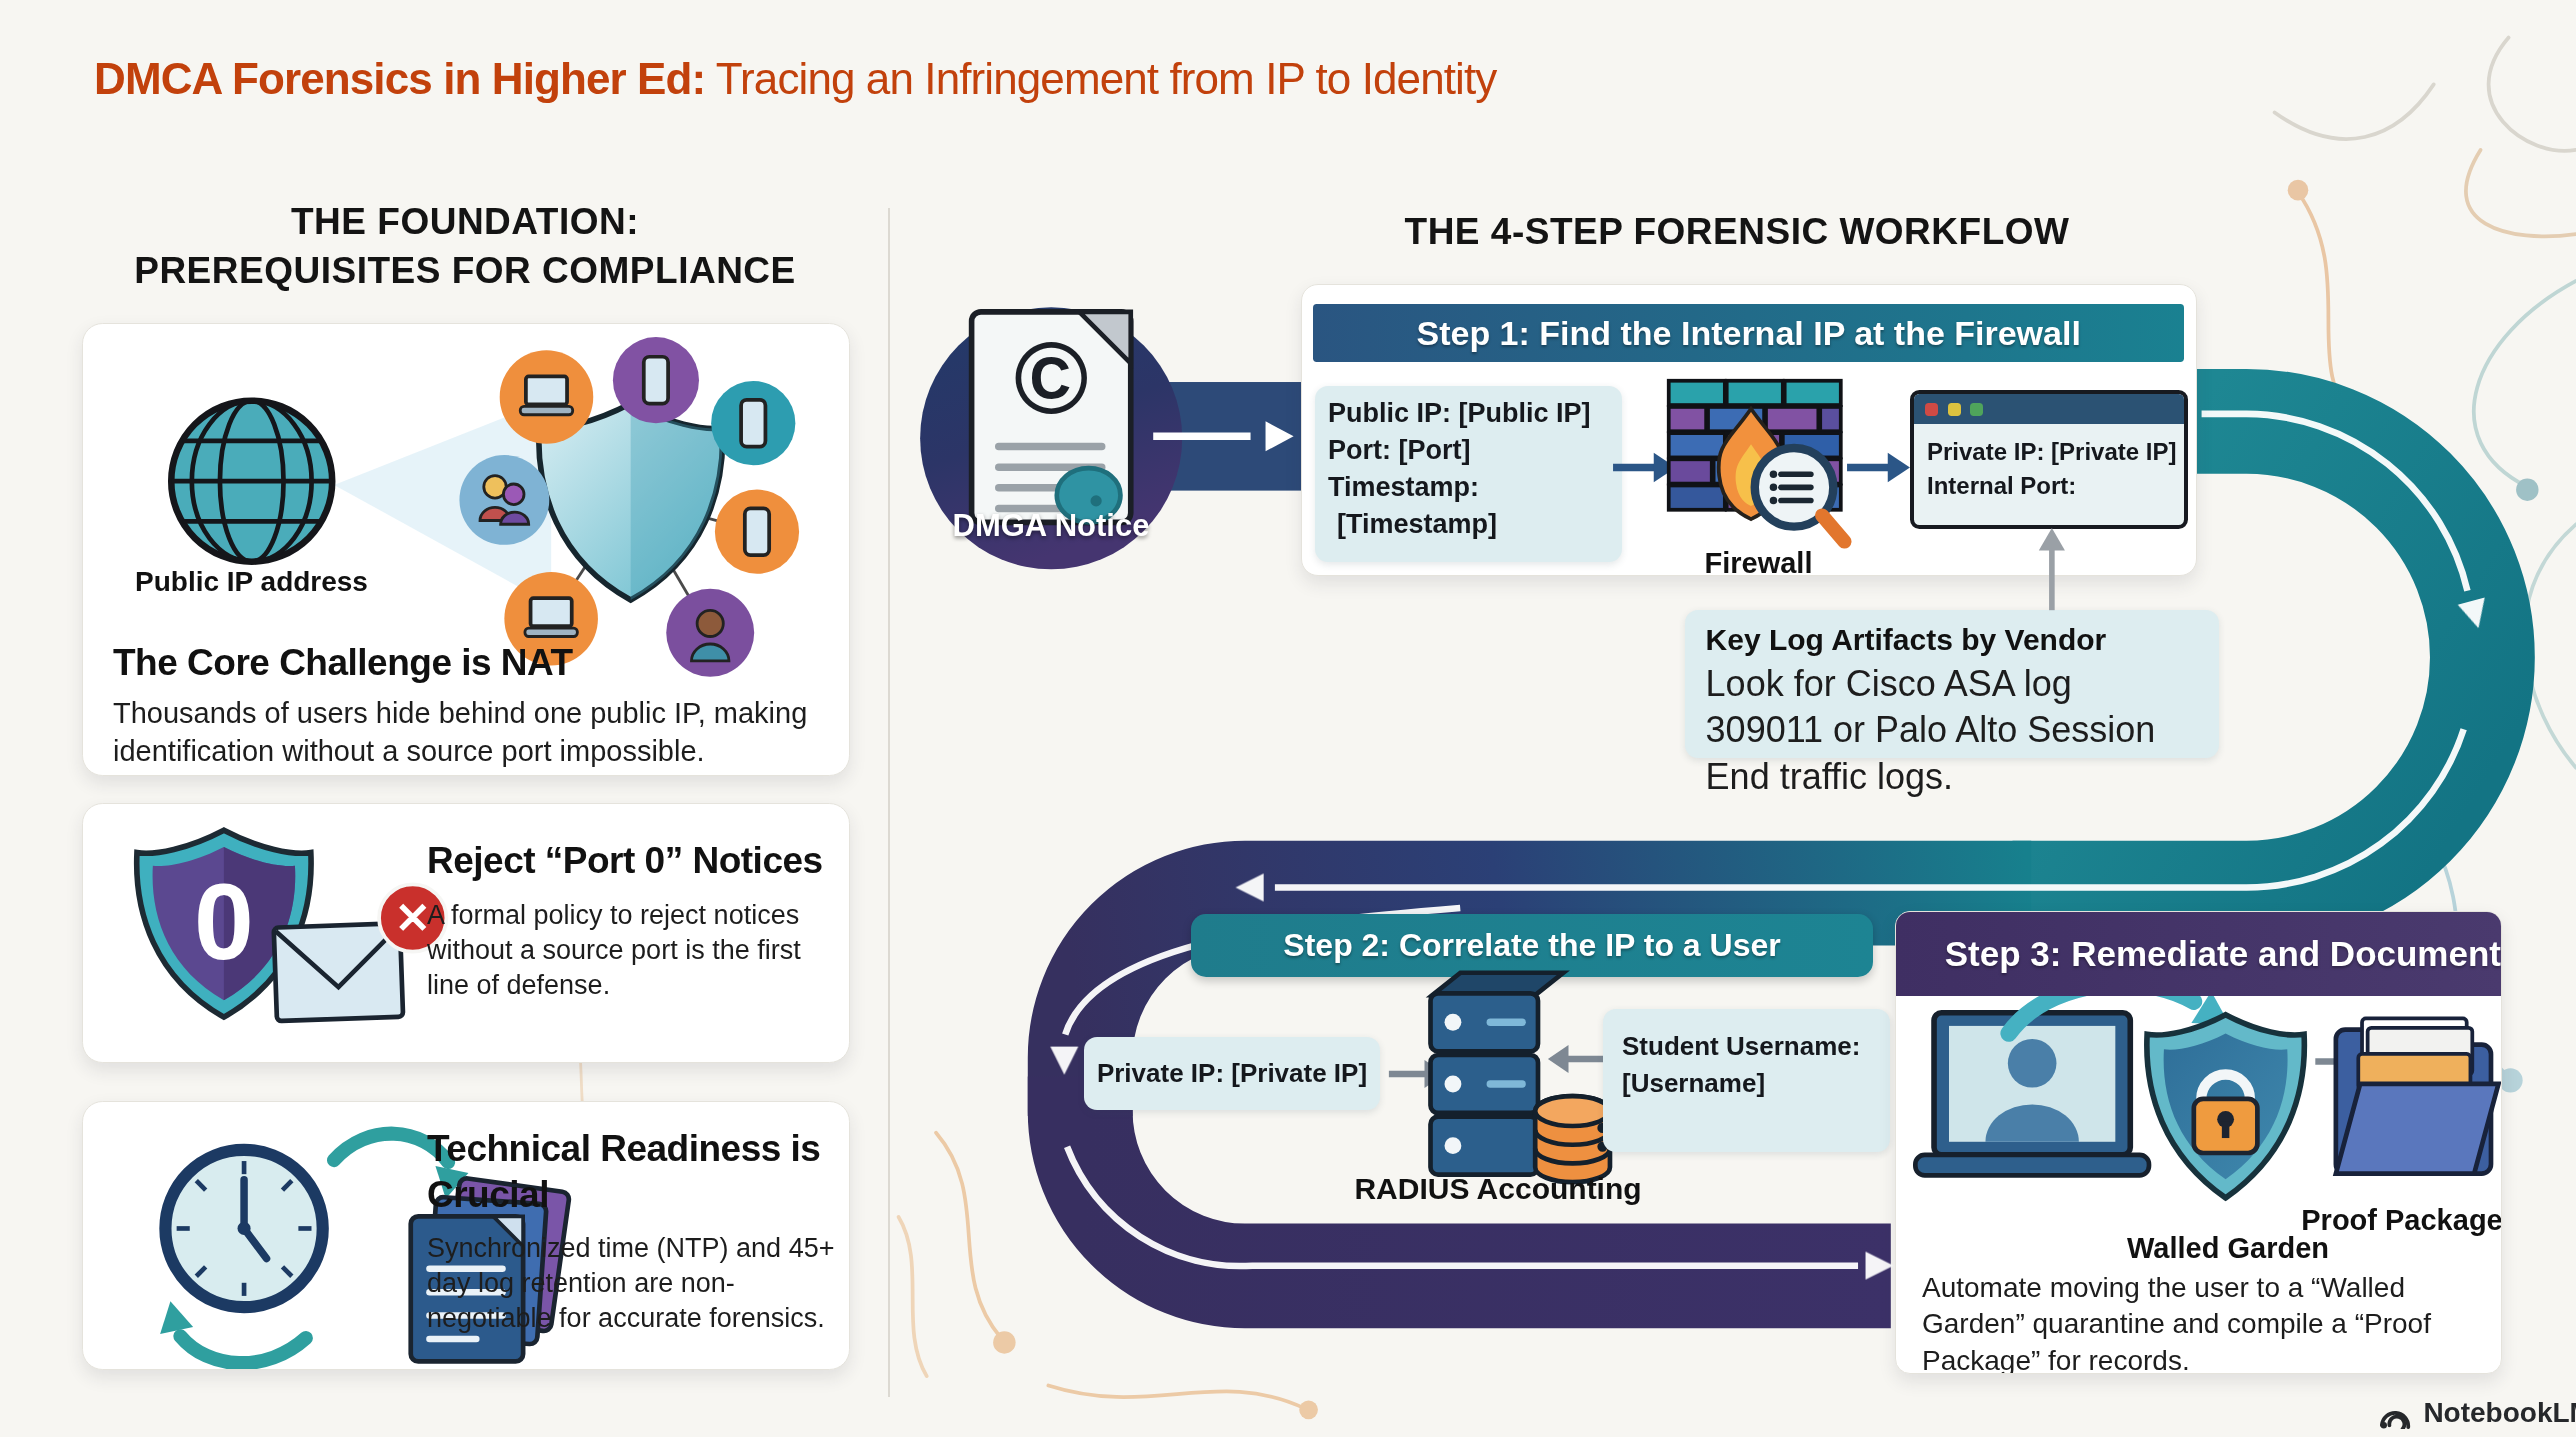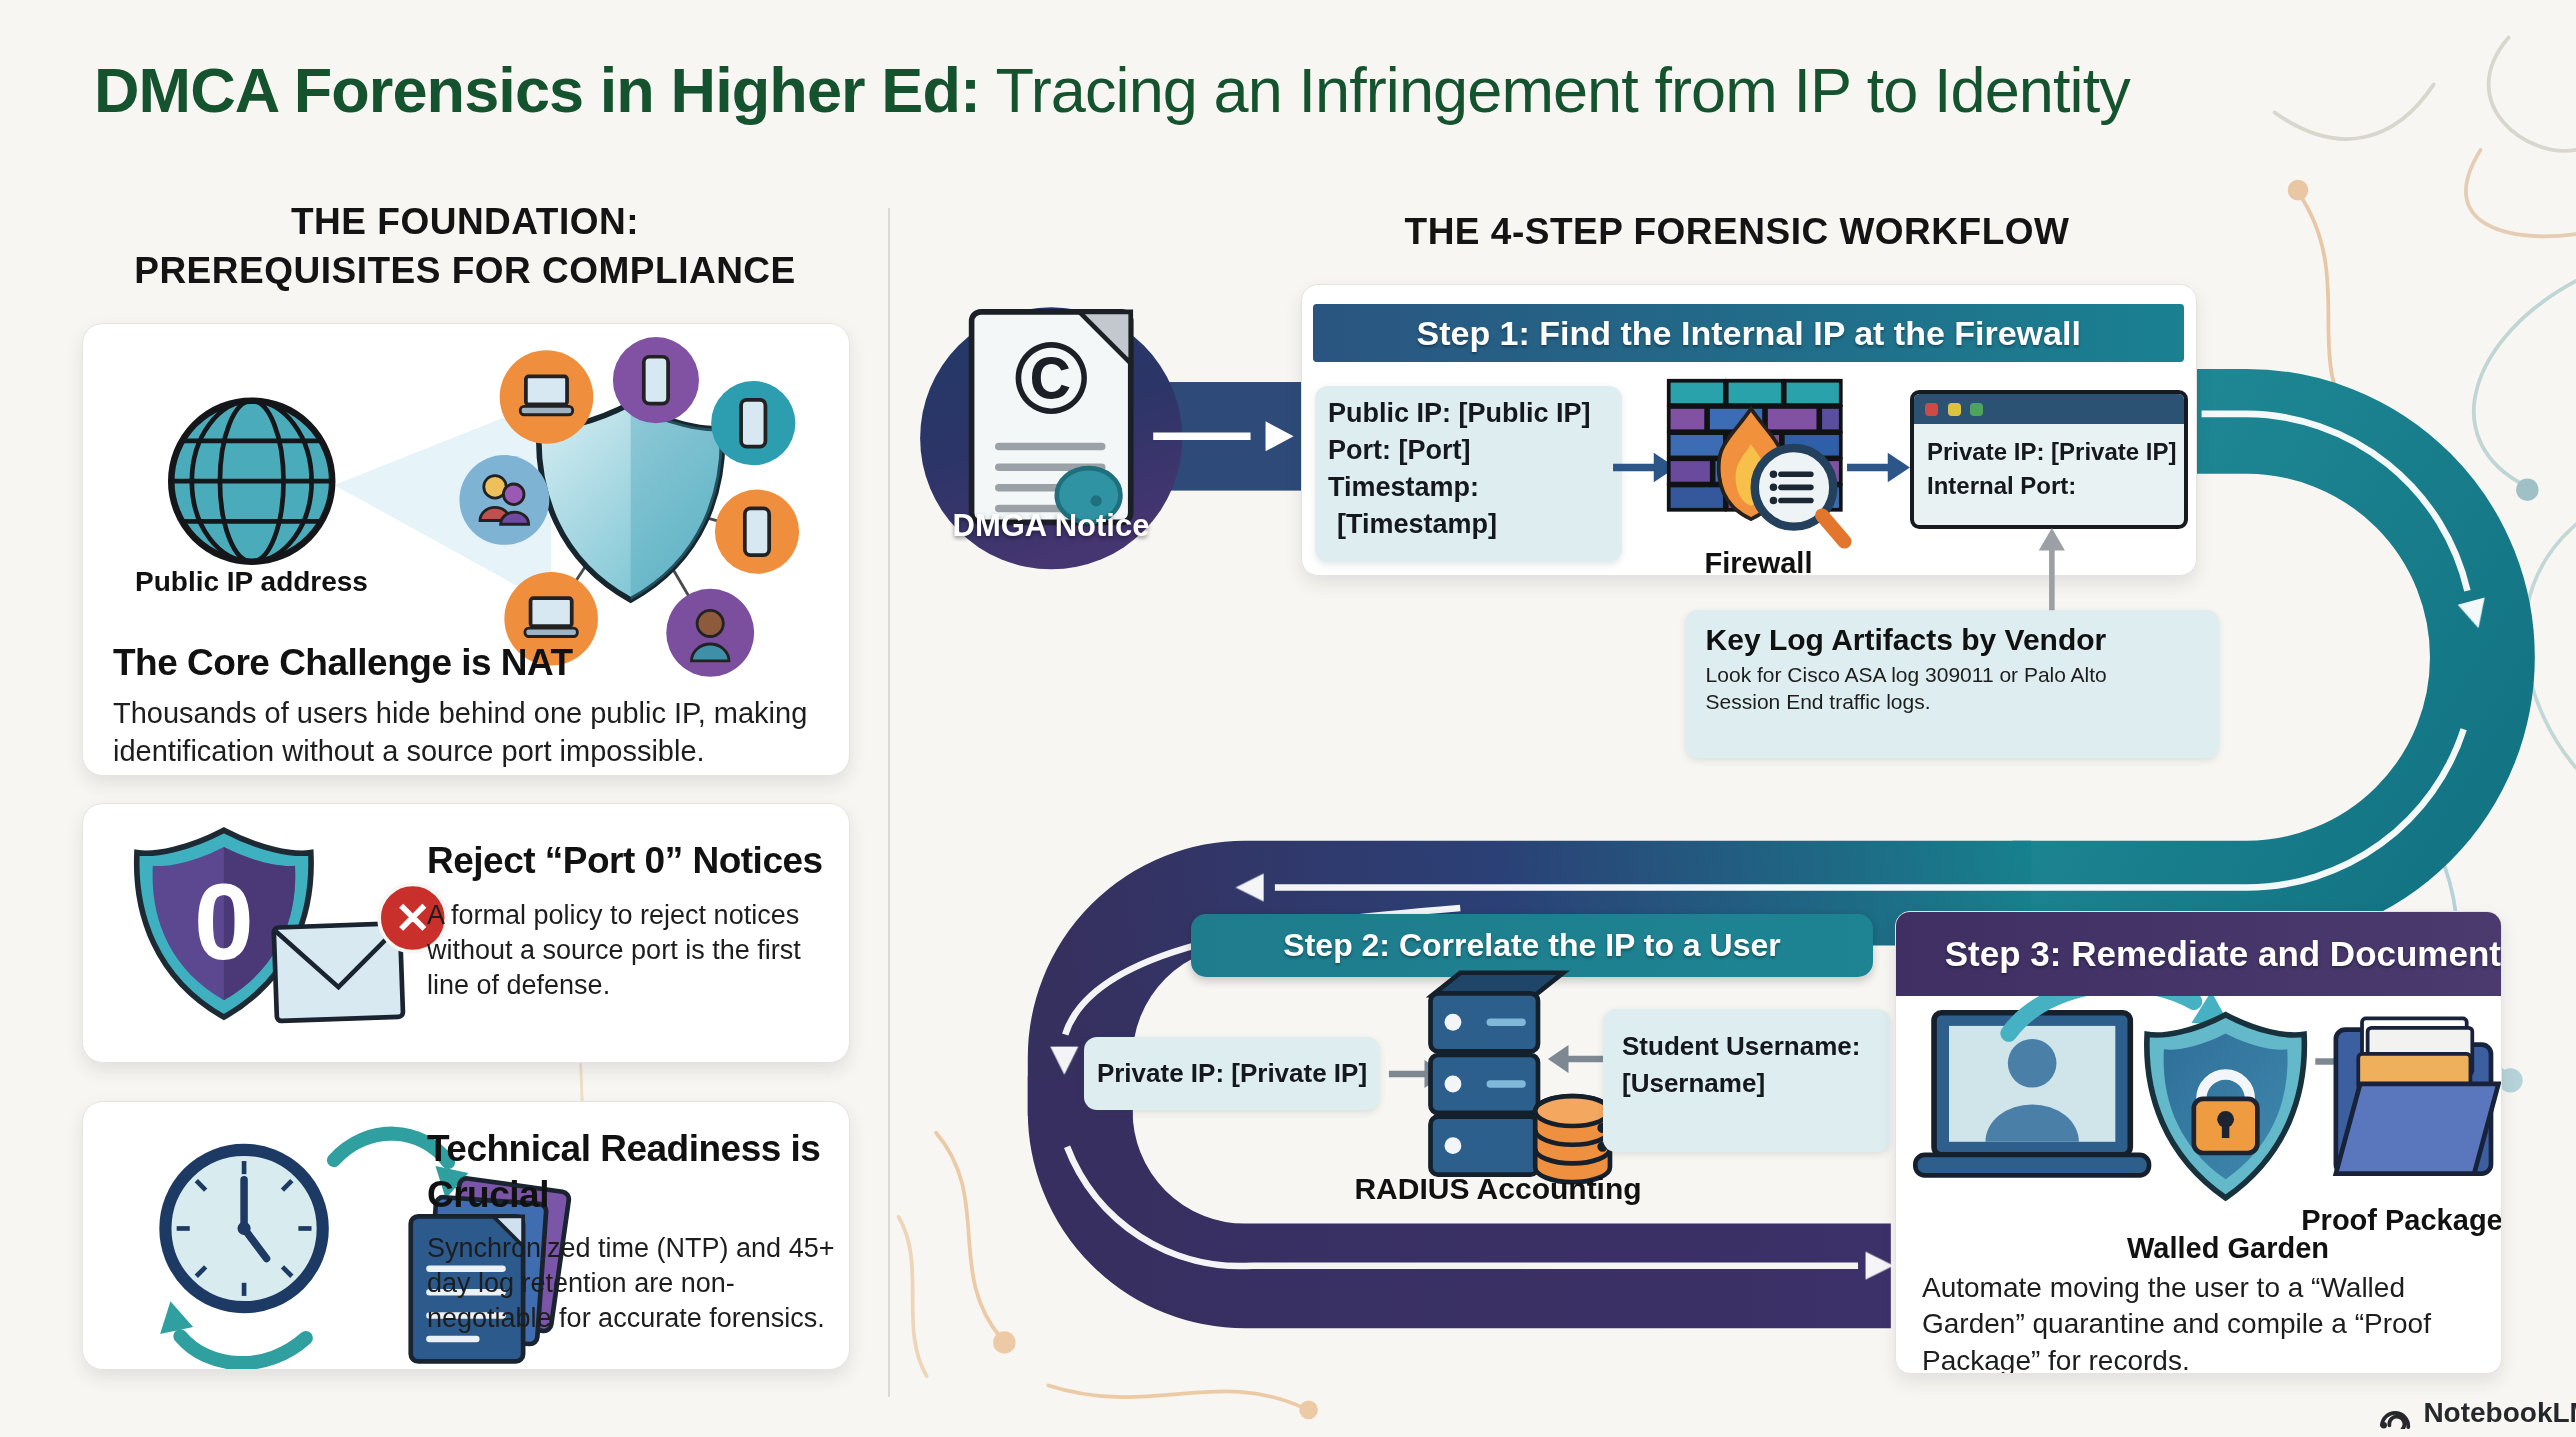--- a/index.html
+++ b/index.html
@@ -2,21 +2,21 @@
 <html style="font-size:15px"><head>
 <meta charset="utf-8">
 <style>
   html,body{margin:0;padding:0;background:#e8e7e3;}
   .canvas{position:relative;width:2576px;height:1438px;background:#f7f6f2;overflow:hidden;
           font-family:"Liberation Sans",sans-serif;color:#151515;}
   .abs{position:absolute;}
   svg{display:block;}
   .card{position:absolute;background:#ffffff;border:1.9px solid #e5e3dc;border-radius:20.6px;
         box-shadow:0 7.5px 17px rgba(40,40,60,.10);}
-  .title{font-size:63px;letter-spacing:-0.9px;color:#14532d;white-space:nowrap;}
+  .title{font-size:44px;letter-spacing:-0.9px;color:#c2410c;white-space:nowrap;}
   .title b{font-weight:800;}
   .title span.rest{font-weight:400;}
   .colhead{font-weight:800;font-size:37px;line-height:1.32;text-align:center;color:#141414;letter-spacing:0.5px;}
   .h1{font-weight:800;font-size:37px;color:#111;letter-spacing:-0.5px;}
   .body{font-size:28px;line-height:1.3;color:#1d1d1d;}
   .iconlabel{font-weight:800;font-size:28px;color:#111;text-align:center;}
   .banner{position:absolute;color:#fff;font-weight:800;text-align:center;
           text-shadow:0 1.9px 2.8px rgba(0,0,0,.35);}
   .lightbox{position:absolute;background:#ddedf0;border-radius:13px;box-shadow:0 2.8px 7.5px rgba(50,70,80,.12);}
   .boxline{font-weight:800;color:#15181d;}
@@ -334,21 +334,21 @@
       </div>
       <div style="padding:11.2px 0 0 13px;">
         <div class="boxline" style="font-size:24px;line-height:34px;">Private IP: [Private IP]</div>
         <div class="boxline" style="font-size:24px;line-height:34px;">Internal Port:</div>
       </div>
     </div>
   </div>
 
   <div class="lightbox z3" style="left:1685px;top:610px;width:513px;height:135px;padding:13px 0 0 20.6px;">
     <div style="font-weight:800;font-size:30px;color:#111;">Key Log Artifacts by Vendor</div>
-    <div class="body" style="width:473px;font-size:21px;margin-top:3.7px;">Look for Cisco ASA log 309011 or Palo Alto Session End traffic logs.</div>
+    <div class="body" style="width:473px;font-size:36px;margin-top:3.7px;">Look for Cisco ASA log 309011 or Palo Alto Session End traffic logs.</div>
   </div>
   <svg class="abs z4" style="left:2022px;top:524px;" width="56" height="94" viewBox="0 0 60 100">
     <line x1="32" y1="92" x2="32" y2="22" stroke="#9aa0a6" stroke-width="6"></line>
     <polygon points="32,4 18,28 46,28" fill="#9aa0a6"></polygon>
   </svg>
 
   <div class="banner z3" style="left:1191px;top:914px;width:682px;height:63px;line-height:63px;font-size:32px;border-radius:15px;
        background:linear-gradient(90deg,#1f7c8c,#1d8493);box-shadow:0 3.7px 9.4px rgba(0,0,0,.2);">Step 2: Correlate the IP to a User</div>
 
   <div class="lightbox z3" style="left:1084px;top:1037px;width:296px;height:73px;line-height:73px;text-align:center;">

